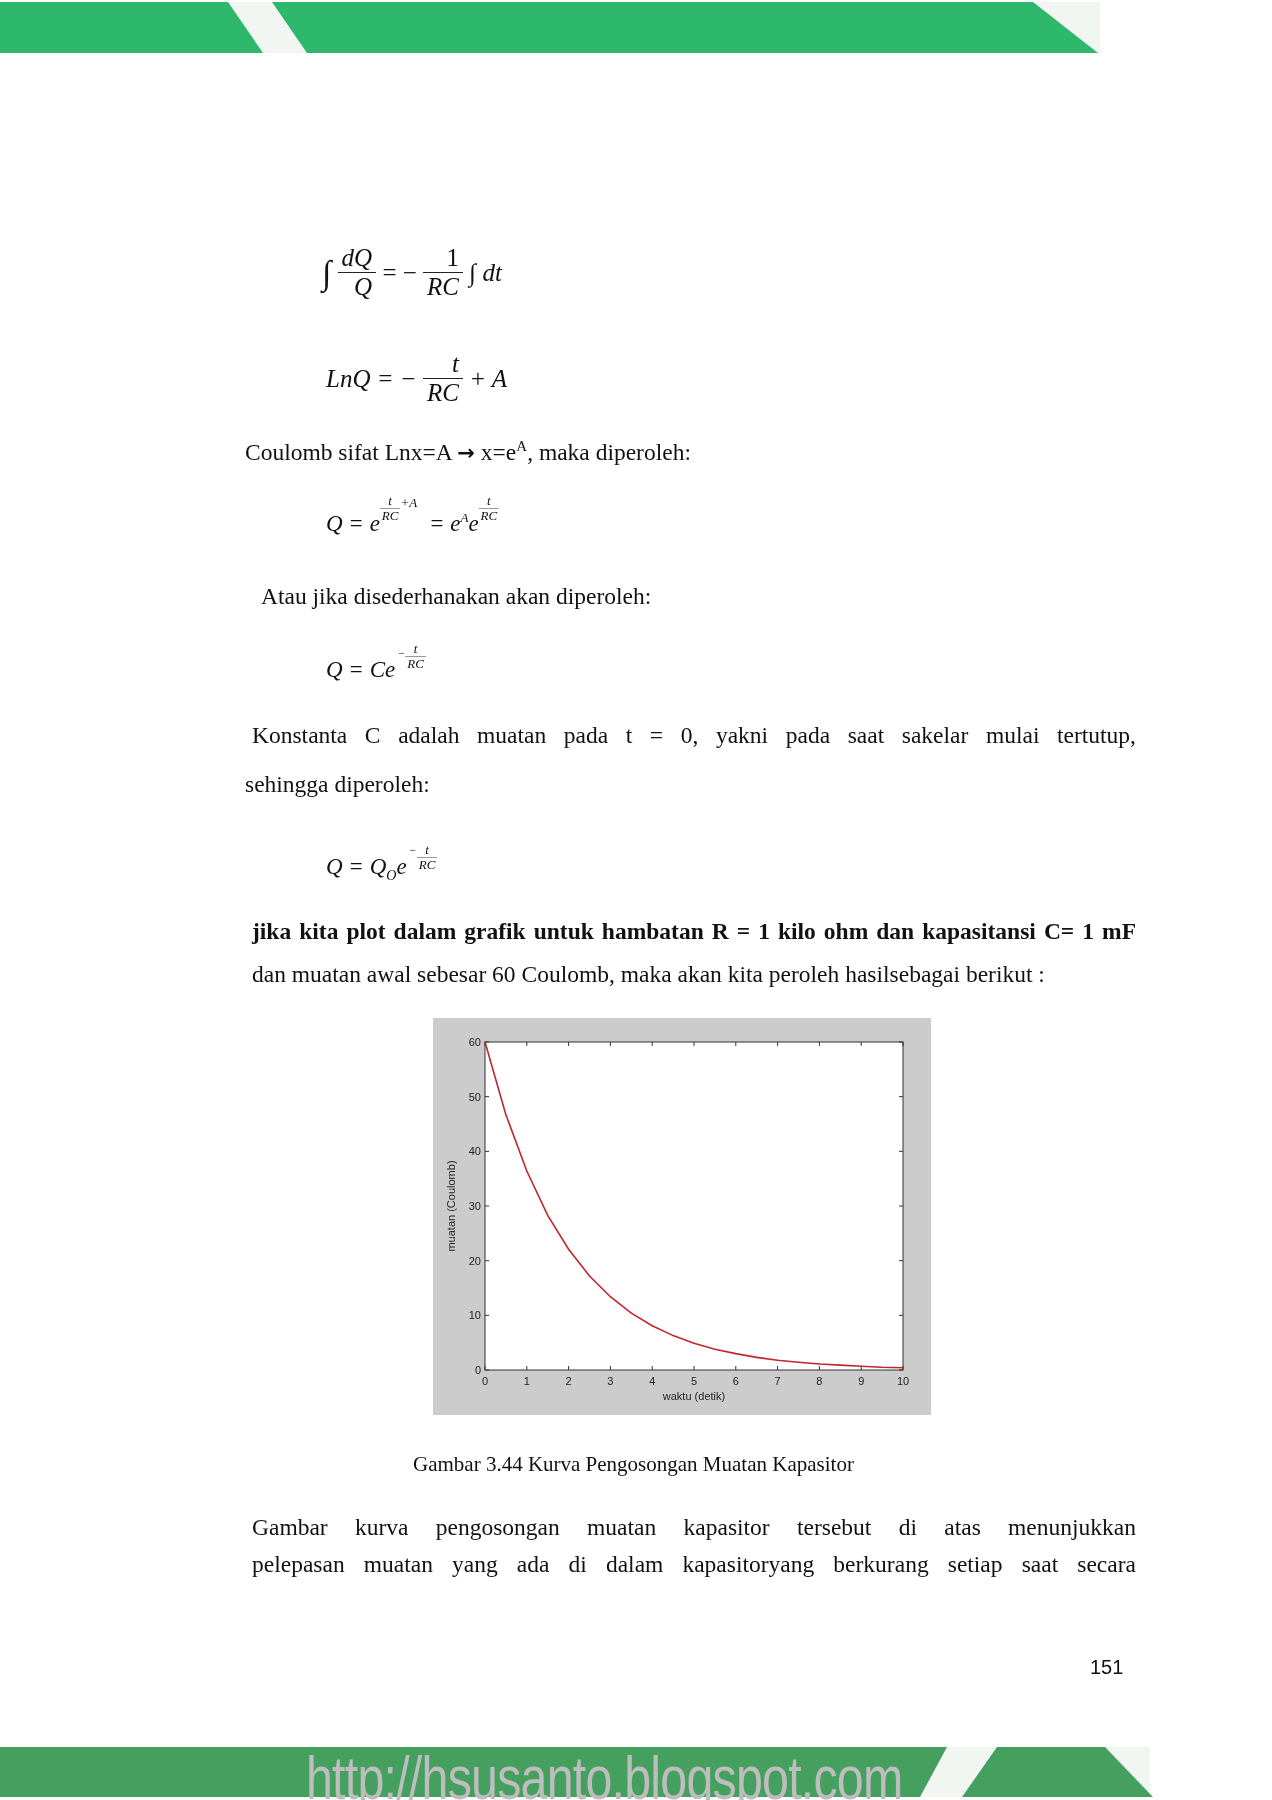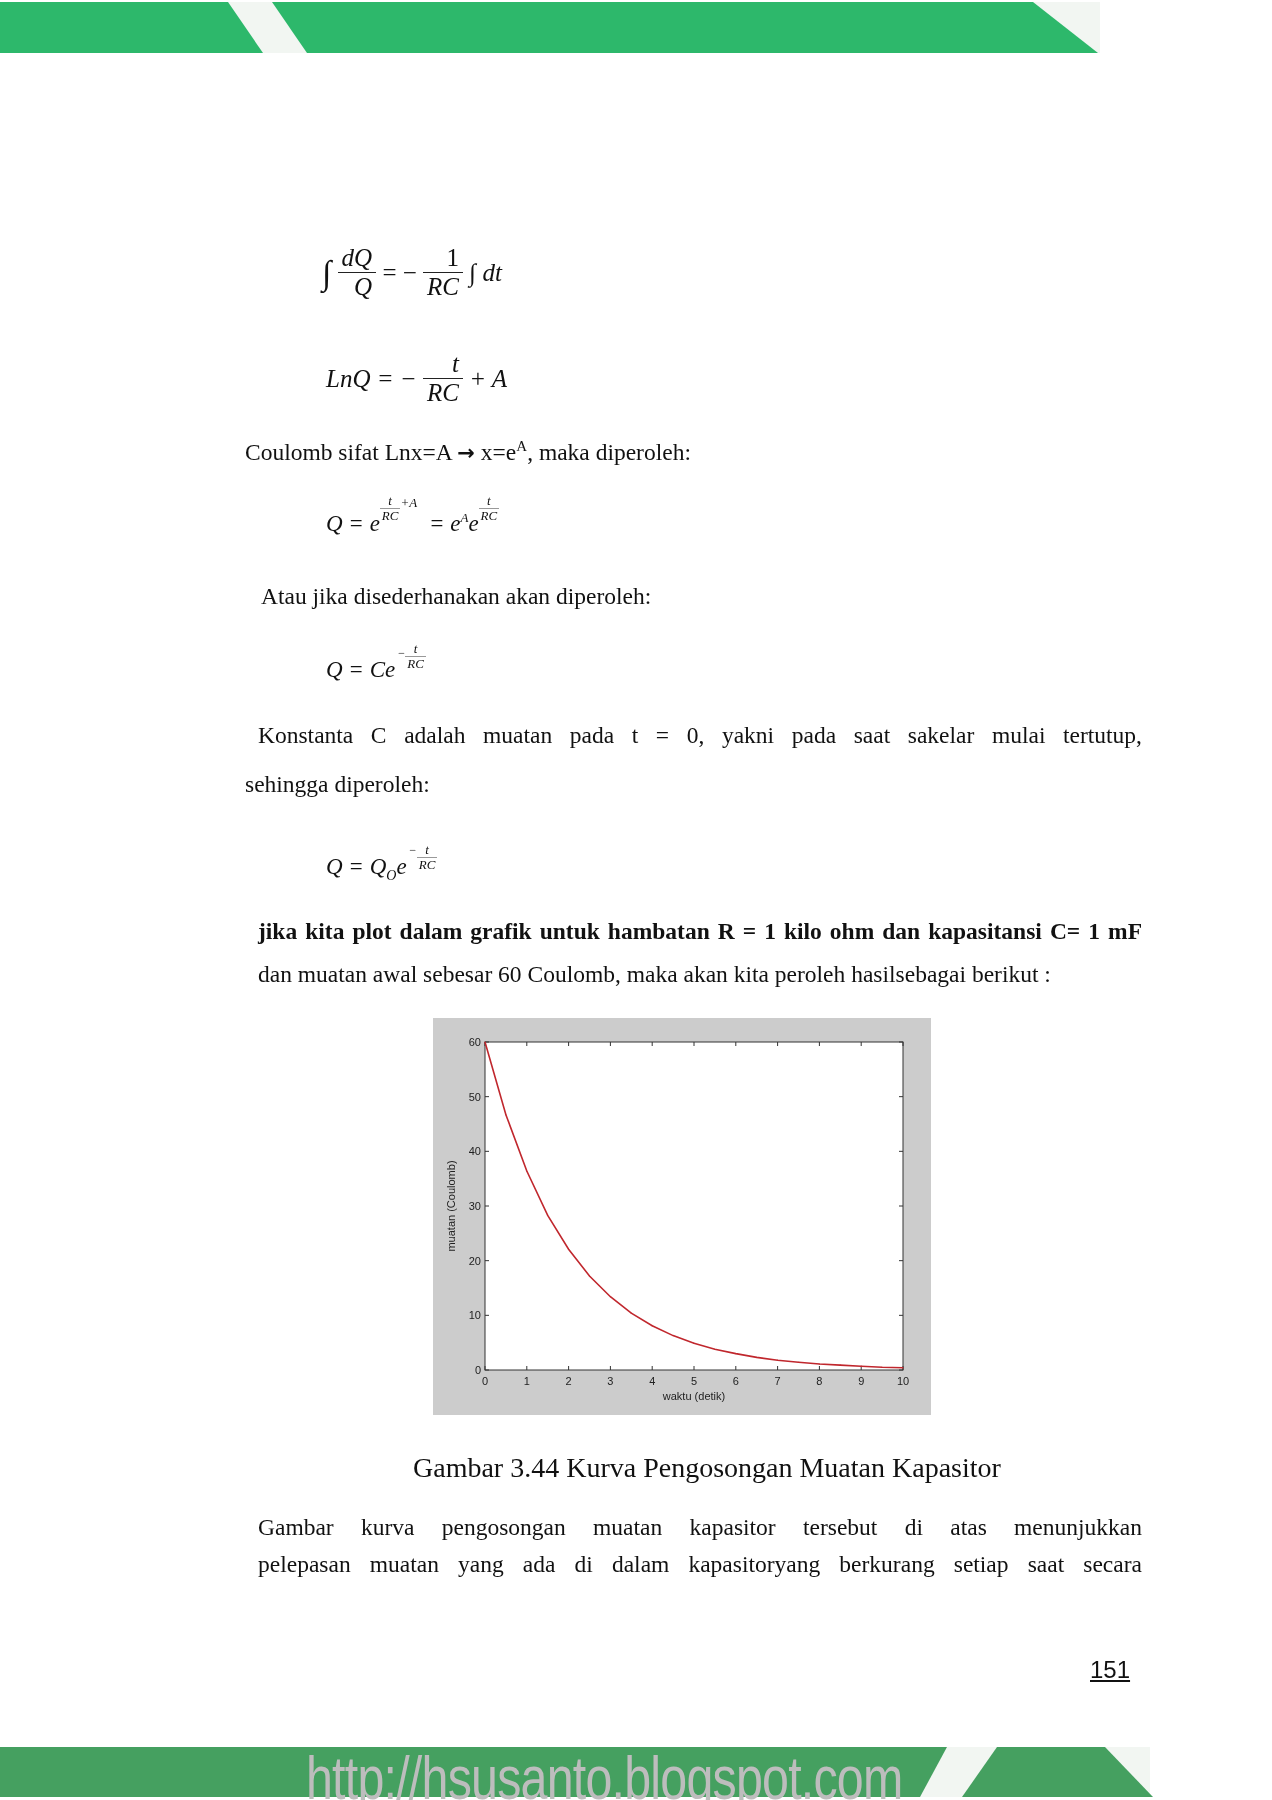--- a/index.html
+++ b/index.html
@@ -5,32 +5,32 @@
   html, body { margin: 0; padding: 0; }
   body {
     width: 1272px; height: 1800px; position: relative; overflow: hidden;
     background: #ffffff;
     font-family: "Liberation Serif", serif;
     color: #111;
   }
   .banner { position: absolute; left: 0; }
   .banner svg { display: block; }
   .txt { position: absolute; font-size: 23.5px; line-height: 1; white-space: nowrap; }
-  .just { position: absolute; left: 258px; width: 884px; font-size: 23.5px; line-height: 43px;
+  .just { position: absolute; left: 252px; width: 884px; font-size: 23.5px; line-height: 43px;
           text-align: justify; text-align-last: justify; white-space: normal; }
   .eq { position: absolute; font-family: "Liberation Serif", serif; font-style: italic; color: #111; }
   .eq .up { font-style: normal; }
   .frac { display: inline-block; vertical-align: middle; text-align: right; }
   .frac .num { display: block; padding: 0 4px; border-bottom: 1.6px solid #222; }
   .frac .den { display: block; padding: 0 4px; }
   .sfrac { display: inline-block; vertical-align: bottom; text-align: center; font-size: 13px; line-height: 14px; }
   .sfrac .num { display: block; border-bottom: 1px solid #999; padding: 0 2px; }
   .sfrac .den { display: block; padding: 0 2px; }
-  .caption { position: absolute; left: 413px; top: 1452px; font-size: 28px; white-space: nowrap; }
-  .pagenum { position: absolute; left: 1090px; top: 1656px; font-family: "Liberation Sans", sans-serif; font-size: 24px; color: #111; text-decoration: underline; }
+  .caption { position: absolute; left: 413px; top: 1452px; font-size: 21px; white-space: nowrap; }
+  .pagenum { position: absolute; left: 1090px; top: 1656px; font-family: "Liberation Sans", sans-serif; font-size: 20px; color: #111; }
   .url { position: absolute; left: 306px; top: 1742px; font-family: "Liberation Sans", sans-serif;
          font-size: 62px; color: #bdbdbd; letter-spacing: -1px; transform: scaleX(0.78); transform-origin: left top; white-space: nowrap; }
   .chartbox { position: absolute; left: 433px; top: 1018px; width: 498px; height: 397px; background: #cccccc; }
   .chartbox svg { position: absolute; left: 0; top: 0; }
 </style>
 </head>
 <body>
 
 <div class="banner" style="top:0;">
   <svg width="1272" height="56">

